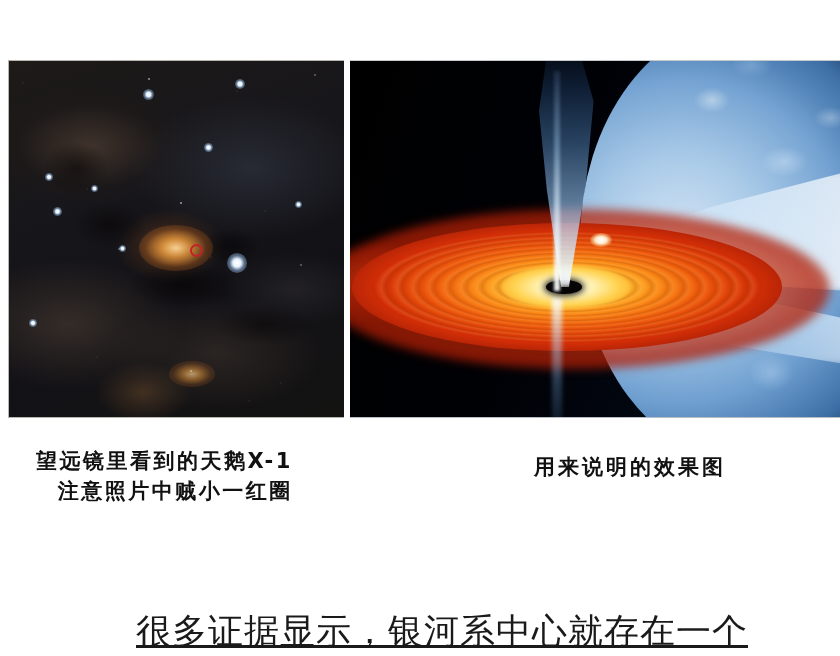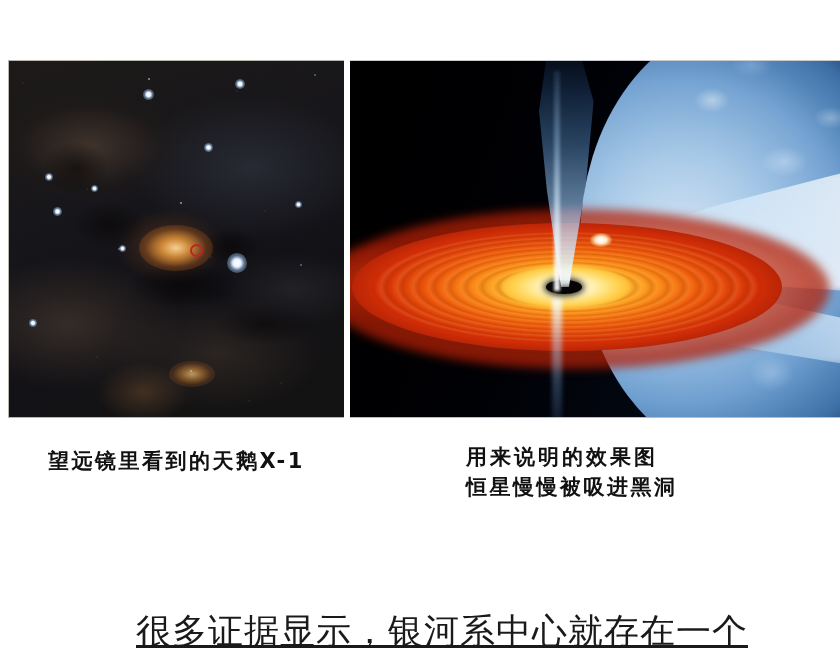--- a/index.html
+++ b/index.html
@@ -327,22 +327,22 @@
   .caption {
     position: absolute;
     color: #111111;
     font-family: "DejaVu Sans", "Liberation Sans", sans-serif;
     font-size: 21px;
     font-weight: 700;
     letter-spacing: 2.5px;
     line-height: 30px;
     white-space: nowrap;
   }
-  #caption-left { left: 48px; top: 446px; text-align: right; }
-  #caption-right { left: 466px; top: 442px; text-align: left; width: 260px; }
+  #caption-left { left: 36px; top: 446px; text-align: right; }
+  #caption-right { left: 466px; top: 452px; text-align: right; width: 260px; }
   #caption-right .cap-line:first-child { letter-spacing: 3px; }
 
   
   #bottom-text {
     position: absolute;
     left: 136px;
     top: 608px;
     color: #1a1a1a;
     font-family: "Liberation Sans", "DejaVu Sans", sans-serif;
     font-size: 35px;
@@ -399,20 +399,20 @@
     <div class="black-hole"></div>
     <div class="jet-up"></div>
     <div class="jet-core"></div>
 
     <div class="stream-hotspot"></div>
   </div>
 </div>
 
 <div class="caption" id="caption-left">
   <div class="cap-line">望远镜里看到的天鹅X-1</div>
+  <div class="cap-line">注意照片中贼小一红圈</div>
 </div>
 
 <div class="caption" id="caption-right">
   <div class="cap-line">用来说明的效果图</div>
-  <div class="cap-line">恒星慢慢被吸进黑洞</div>
 </div>
 
 <div id="bottom-text">很多证据显示，银河系中心就存在一个</div>
 
 </body></html>

